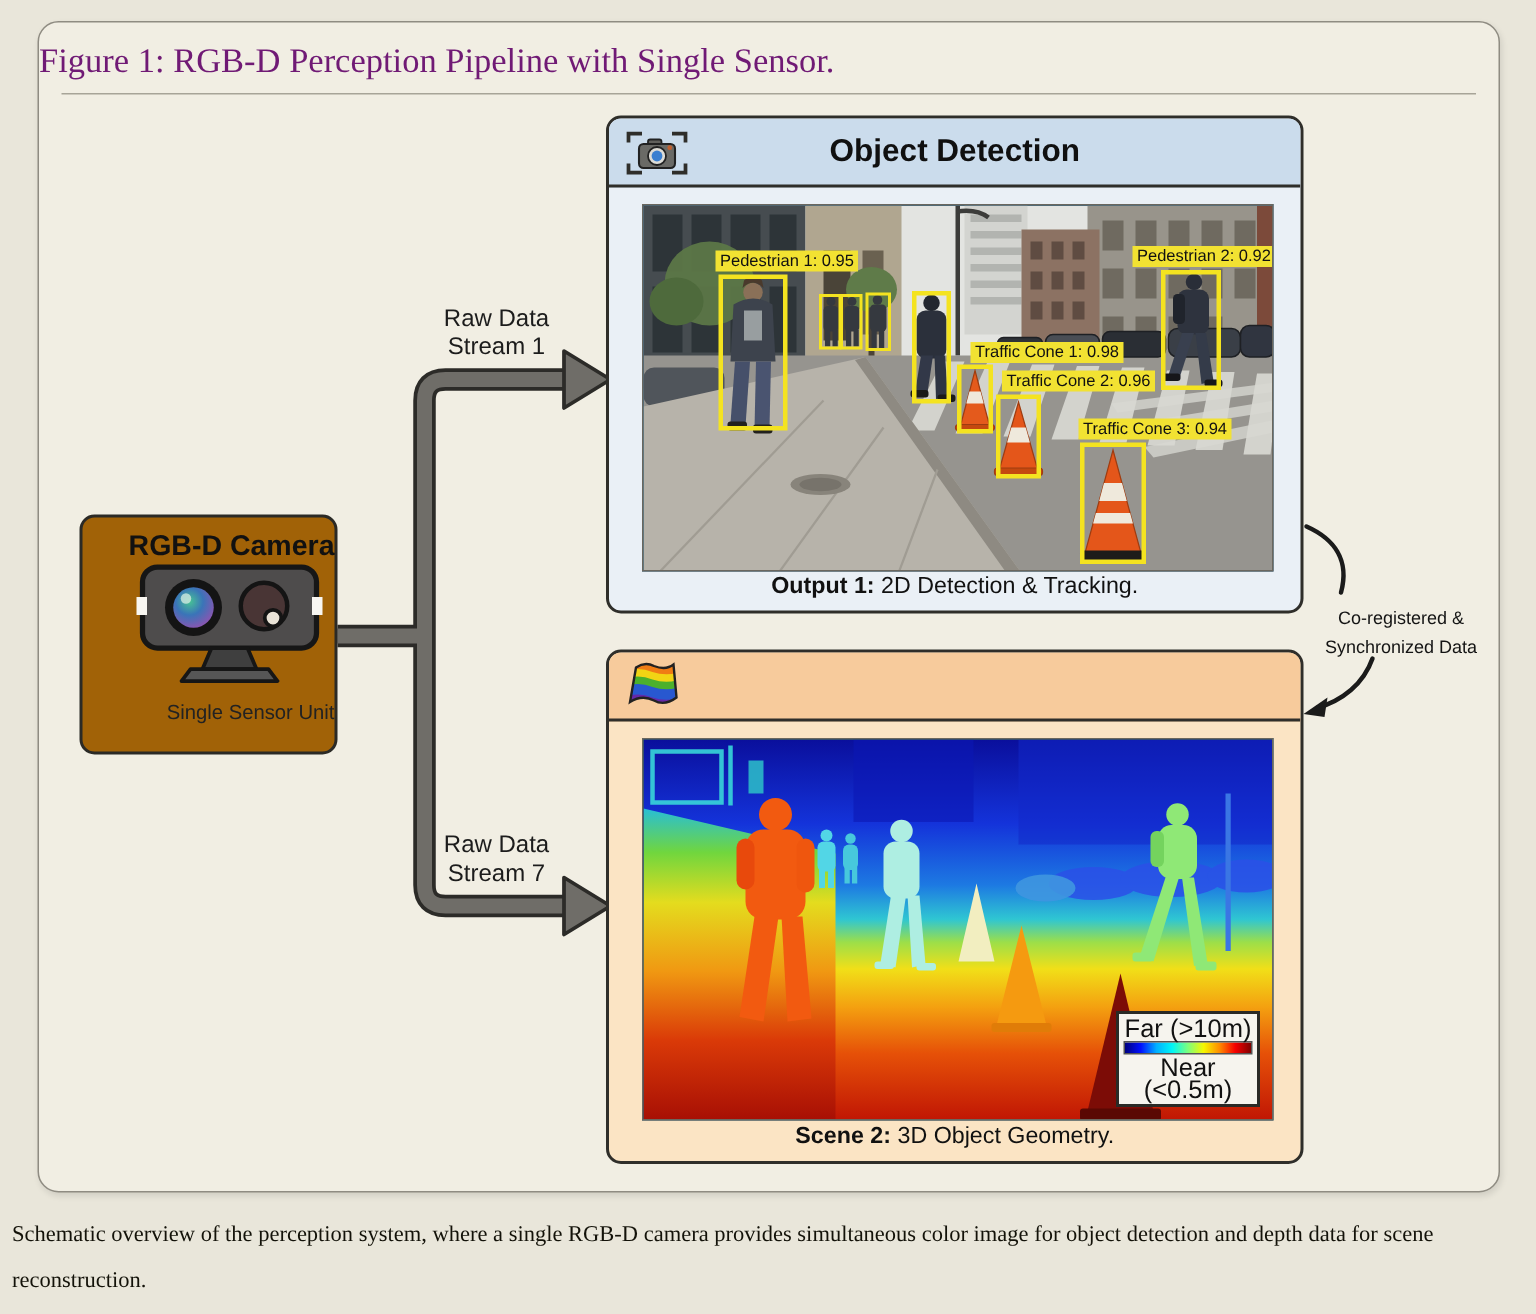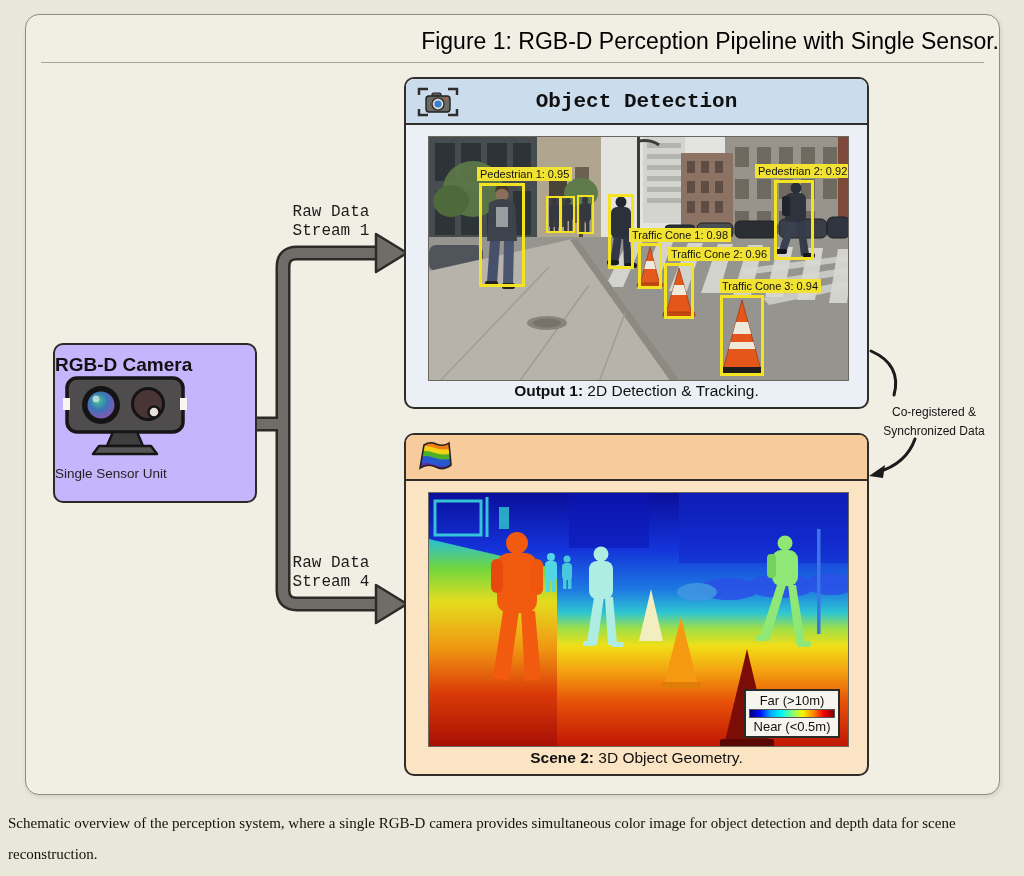--- a/index.html
+++ b/index.html
@@ -3,46 +3,46 @@
 <meta charset="utf-8">
 <style>
   * { margin:0; padding:0; box-sizing:border-box; }
   html,body { width:1024px; height:876px; }
   body { background:#e9e6da; font-family:"Liberation Sans",sans-serif; position:relative; overflow:hidden; }
 
   .figure-frame { position:absolute; left:25px; top:14px; width:975px; height:781px;
     border:1.5px solid #8f8c82; border-radius:14px; background:#f1eee3;
     box-shadow:1px 2px 4px rgba(0,0,0,0.10); }
 
-  .fig-title { position:absolute; top:13px; left:0; right:0; text-align:right;
-    font-family:Liberation Sans, sans-serif; font-size:23px; color:#000000; }
+  .fig-title { position:absolute; top:13px; left:0; right:0; text-align:left;
+    font-family:Liberation Serif, serif; font-size:23px; color:#701a75; }
   .fig-divider { position:absolute; top:47px; left:15px; right:15px; height:1px; background:#a7a498; }
 
   
-  .camera-box { position:absolute; left:27px; top:328px; width:204px; height:160px;
-    background:#c4b5fd; border:2.5px solid #2b2a26; border-radius:10px; text-align:left; z-index:2; }
+  .camera-box { position:absolute; left:27px; top:328px; width:172px; height:160px;
+    background:#a16207; border:2.5px solid #2b2a26; border-radius:10px; text-align:right; z-index:2; }
   .camera-title { margin-top:9px; font-size:19px; font-weight:bold; color:#111; }
   .camera-sub { font-size:13.5px; color:#222; margin-top:2px; }
 
   
   .connectors { position:absolute; left:0; top:0; width:975px; height:781px; z-index:1; pointer-events:none; }
   .coreg-svg  { position:absolute; left:0; top:0; width:975px; height:781px; z-index:3; pointer-events:none; }
 
   .stream-label { position:absolute; width:130px; text-align:center; font-size:16px;
-    line-height:19px; color:#1c1c1c; z-index:2;font-family:Liberation Mono, monospace; }
+    line-height:19px; color:#1c1c1c; z-index:2; }
   .stream-1 { left:240px; top:188px; }
   .stream-2 { left:240px; top:539px; }
 
   
   .panel { position:absolute; left:378px; width:465px; border:2px solid #2f2e2a;
     border-radius:10px; overflow:hidden; z-index:2; }
   .panel.od { top:62px; height:332px; background:#eaf0f6; }
   .panel.depth { top:418px; height:343px; background:#fbe4c4; }
   .panel-header { height:46px; display:flex; align-items:center; border-bottom:2.5px solid #2f2e2a; position:relative; }
-  .panel.od .panel-header { background:#cbdcec;font-family:Liberation Mono, monospace; }
+  .panel.od .panel-header { background:#cbdcec; }
   .panel.depth .panel-header { background:#f7cb9c; }
   .panel-title { flex:1; text-align:center; font-size:21px; font-weight:bold; color:#101010; }
   .header-icon { position:absolute; left:10px; top:6px; }
 
   .photo { position:absolute; left:22px; top:57px; width:421px; height:245px;
     overflow:hidden; border:1px solid #6a675f; background:#0c4a6e; }
   .photo.depth-photo { height:255px; }
   .photo svg { display:block; }
 
   .output-line { position:absolute; left:0; right:0; bottom:7px; text-align:center;
@@ -50,21 +50,21 @@
   .ol-b { font-weight:bold; }
 
   
   .dbox { position:absolute; border:3px solid #f4e320; }
   .dbox.small { border-width:2.5px; }
   .dlabel { position:absolute; background:#f2e232; color:#111; font-size:11px;
     line-height:14px; padding:0 3px; white-space:nowrap; }
 
   
   .depth-legend { position:absolute; right:8px; bottom:8px; width:96px; background:#f6f4ee;
-    border:2px solid #2a2a26; text-align:center; font-size:13px; line-height:15px;
+    border:2px solid #2a2a26; text-align:center; font-size:17px; line-height:15px;
     color:#111; padding:2px 3px; }
   .colorbar { height:9px; margin:1px 0; border:1px solid #555;
     background:linear-gradient(to right,#00007f,#0010ff,#00b0ff,#00f6f6,#7cff7c,#f6f600,#ff8c00,#f60000,#7f0000); }
 
   .coreg-text { position:absolute; left:833px; top:388px; width:150px; text-align:center;
     font-size:12px; line-height:19px; color:#141414; z-index:3; }
 
   .figure-caption { position:absolute; left:8px; top:808px; width:1012px;
     font-family:"Liberation Serif",serif; font-size:15px; line-height:31px; color:#131209; }
 </style>
@@ -86,21 +86,21 @@
       <polygon points="350,570 381,589 350,608" fill="#6f6d68" stroke="#2c2b28" stroke-width="2.5"></polygon>
     </g>
   </svg>
 
   <div class="stream-label stream-1">
     <span>Raw Data</span><br>
     <span>Stream 1</span>
   </div>
   <div class="stream-label stream-2">
     <span>Raw Data</span><br>
-    <span>Stream 4</span>
+    <span>Stream 7</span>
   </div>
 
   <div class="camera-box">
     <div class="camera-title">RGB-D Camera</div>
     <svg width="140" height="84" viewBox="0 0 140 84">
       <defs>
         <radialGradient id="lensGrad" cx="40%" cy="35%" r="75%">
           <stop offset="0%" stop-color="#47c394"></stop>
           <stop offset="45%" stop-color="#3a74b8"></stop>
           <stop offset="100%" stop-color="#9a4fb0"></stop>
@@ -299,21 +299,21 @@
 
       <div class="dbox small" style="left:117px;top:59px;width:15px;height:37px"></div>
       <div class="dbox small" style="left:131px;top:59px;width:15px;height:37px"></div>
       <div class="dbox small" style="left:148px;top:58px;width:17px;height:39px"></div>
       <div class="dbox" style="left:179px;top:57px;width:26px;height:75px"></div>
 
       <div class="dbox" style="left:345px;top:43px;width:40px;height:80px"></div>
       <div class="dlabel" style="left:326px;top:27px">Pedestrian 2: 0.92</div>
 
       <div class="dbox" style="left:209px;top:106px;width:24px;height:46px"></div>
-      <div class="dlabel" style="left:200px;top:91px">Traffic Cone 1: 0.98</div>
+      <div class="dlabel" style="left:218px;top:91px">Traffic Cone 1: 0.98</div>
 
       <div class="dbox" style="left:235px;top:126px;width:30px;height:56px"></div>
       <div class="dlabel" style="left:239px;top:110px">Traffic Cone 2: 0.96</div>
 
       <div class="dbox" style="left:291px;top:158px;width:44px;height:81px"></div>
       <div class="dlabel" style="left:290px;top:142px">Traffic Cone 3: 0.94</div>
     </div>
 
     <div class="output-line">
       <span class="ol-b">Output 1:</span>

